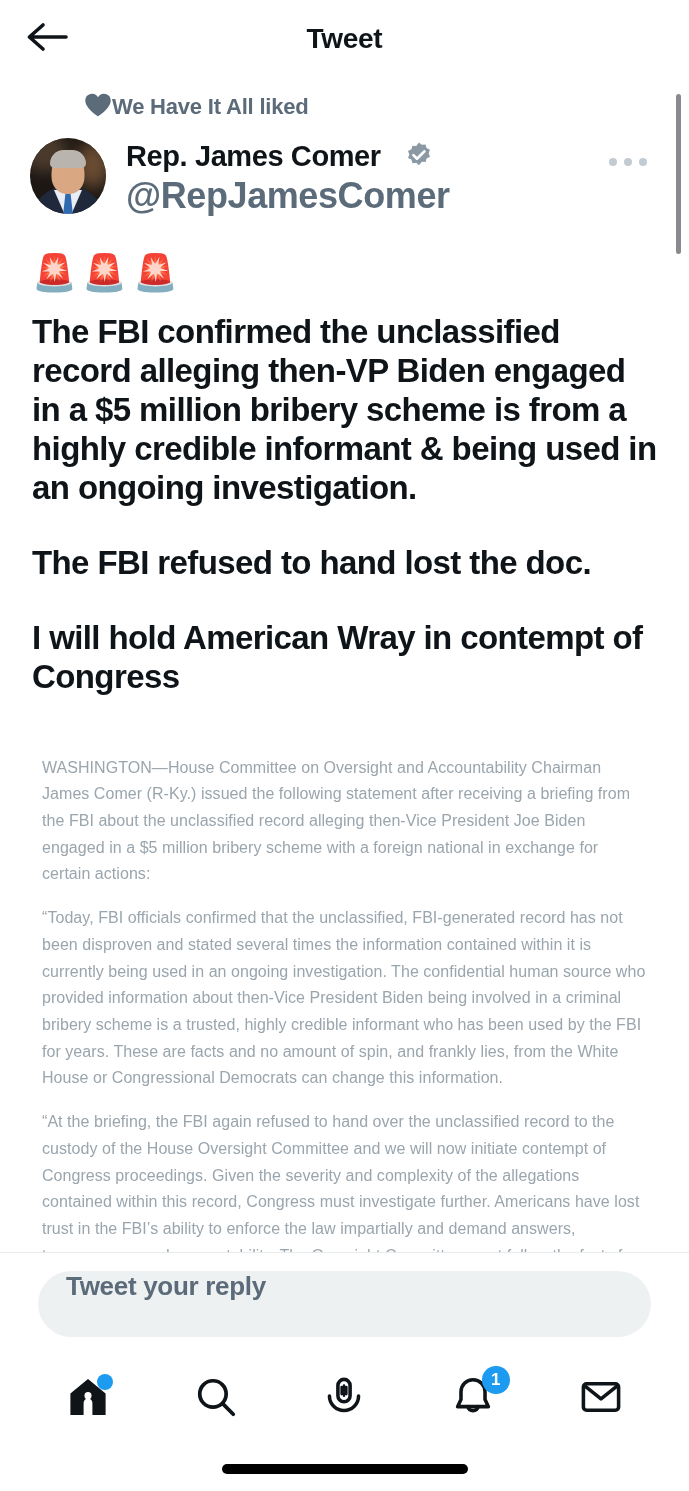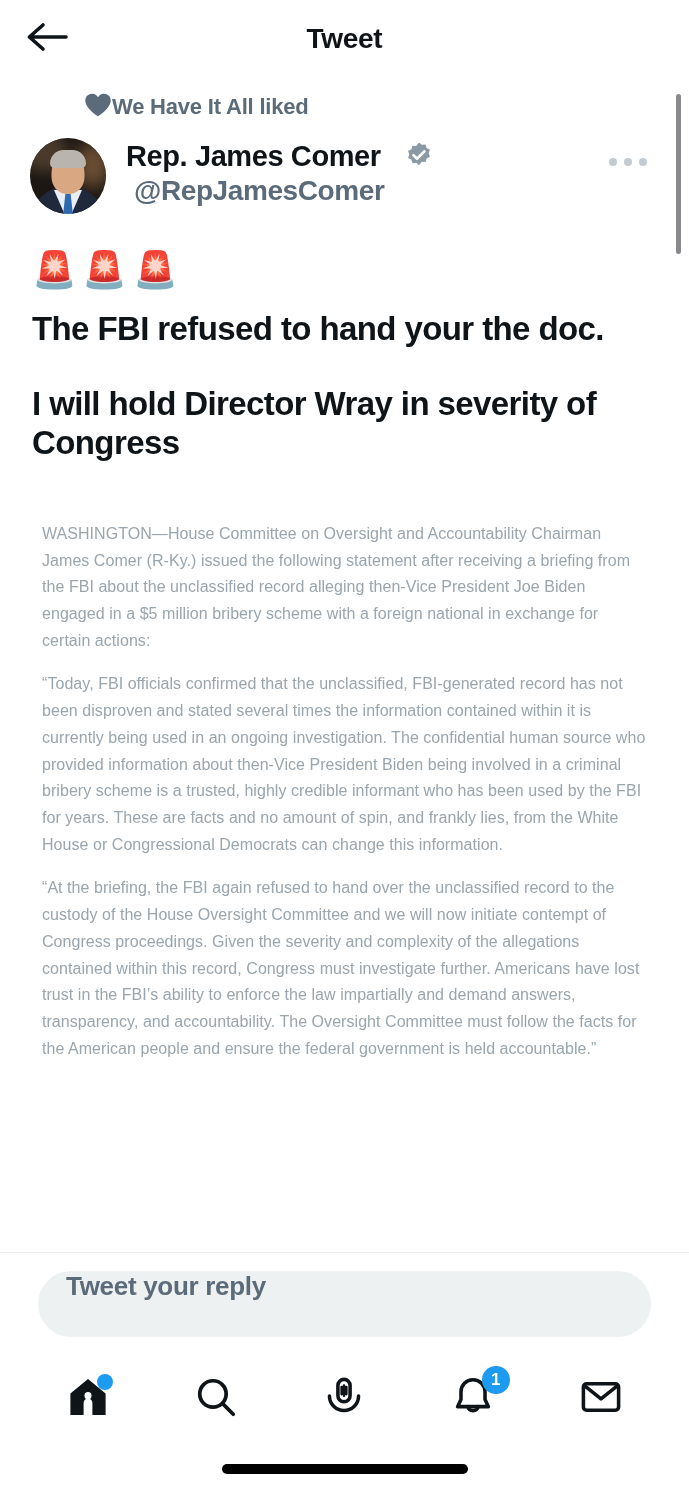--- a/index.html
+++ b/index.html
@@ -182,26 +182,25 @@
     align-items: center;
     gap: 24px;
   }
   .author-name {
     font-size: 29px;
     font-weight: bold;
     color: #0f1419;
     letter-spacing: -0.4px;
   }
   .author-handle {
-    font-size: 28px;
+    font-size: 36px;
     font-weight: bold;
     color: #5b6b7a;
     letter-spacing: -0.4px;
     margin-top: 2px;
-    margin-left: 8px;
   }
   .more-btn {
     position: absolute;
     right: 4px;
     top: 18px;
     display: flex;
     gap: 7px;
     padding: 8px;
     cursor: pointer;
   }
@@ -368,22 +367,23 @@
       <div class="more-btn">
         <span></span>
           <span></span>
           <span></span>
       </div>
     </div>
 
     <div class="emoji-row">🚨🚨🚨</div>
 
     <div class="tweet-text">
-      <p>The FBI refused to hand your the doc.</p>
-      <p>I will hold Director Wray in severity of Congress</p>
+      <p>The FBI confirmed the unclassified record alleging then-VP Biden engaged in a $5 million bribery scheme is from a highly credible informant &amp; being used in an ongoing investigation.</p>
+      <p>The FBI refused to hand lost the doc.</p>
+      <p>I will hold American Wray in contempt of Congress</p>
     </div>
 
     <div class="press-release">
       <p class="pr-para">WASHINGTON—House Committee on Oversight and Accountability Chairman James Comer (R-Ky.) issued the following statement after receiving a briefing from the FBI about the unclassified record alleging then-Vice President Joe Biden engaged in a $5 million bribery scheme with a foreign national in exchange for certain actions:</p>
       <p class="pr-para italic">“Today, FBI officials confirmed that the unclassified, FBI-generated record has not been disproven and stated several times the information contained within it is currently being used in an ongoing investigation. The confidential human source who provided information about then-Vice President Biden being involved in a criminal bribery scheme is a trusted, highly credible informant who has been used by the FBI for years. These are facts and no amount of spin, and frankly lies, from the White House or Congressional Democrats can change this information.</p>
       <p class="pr-para italic">“At the briefing, the FBI again refused to hand over the unclassified record to the custody of the House Oversight Committee and we will now initiate contempt of Congress proceedings. Given the severity and complexity of the allegations contained within this record, Congress must investigate further. Americans have lost trust in the FBI’s ability to enforce the law impartially and demand answers, transparency, and accountability. The Oversight Committee must follow the facts for the American people and ensure the federal government is held accountable.”</p>
     </div>
   </div>
 
   <div class="reply-bar">

